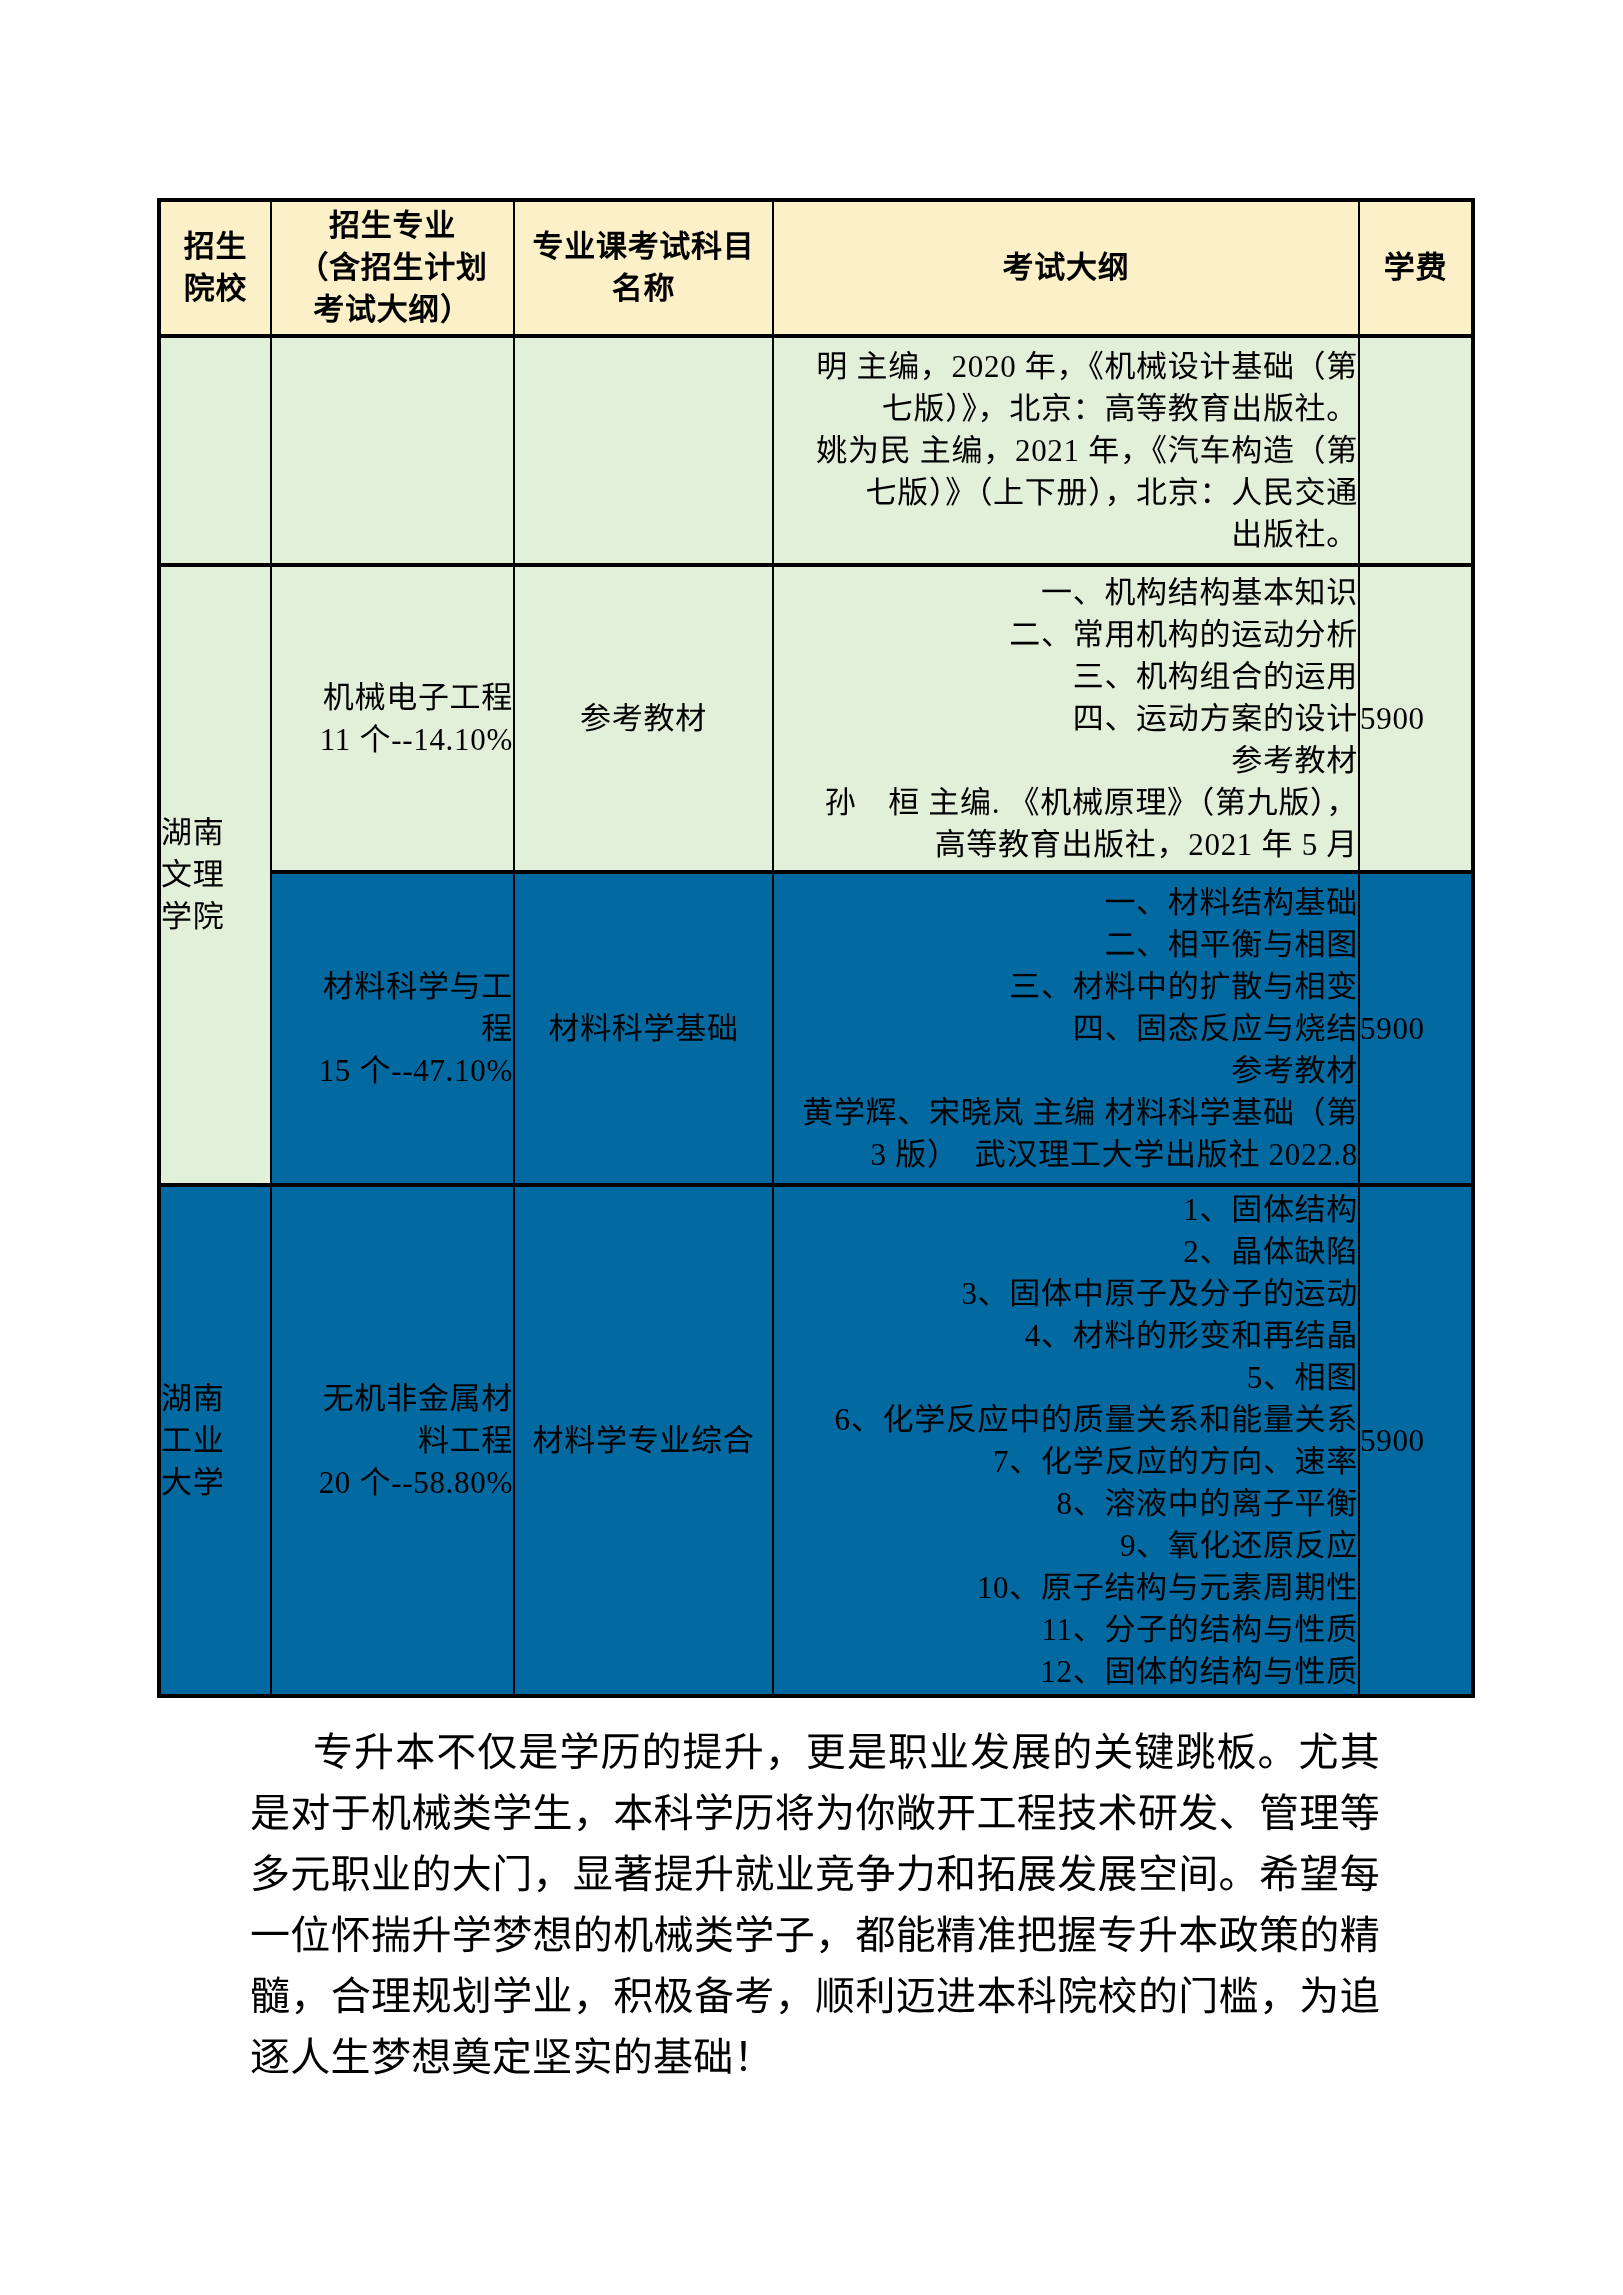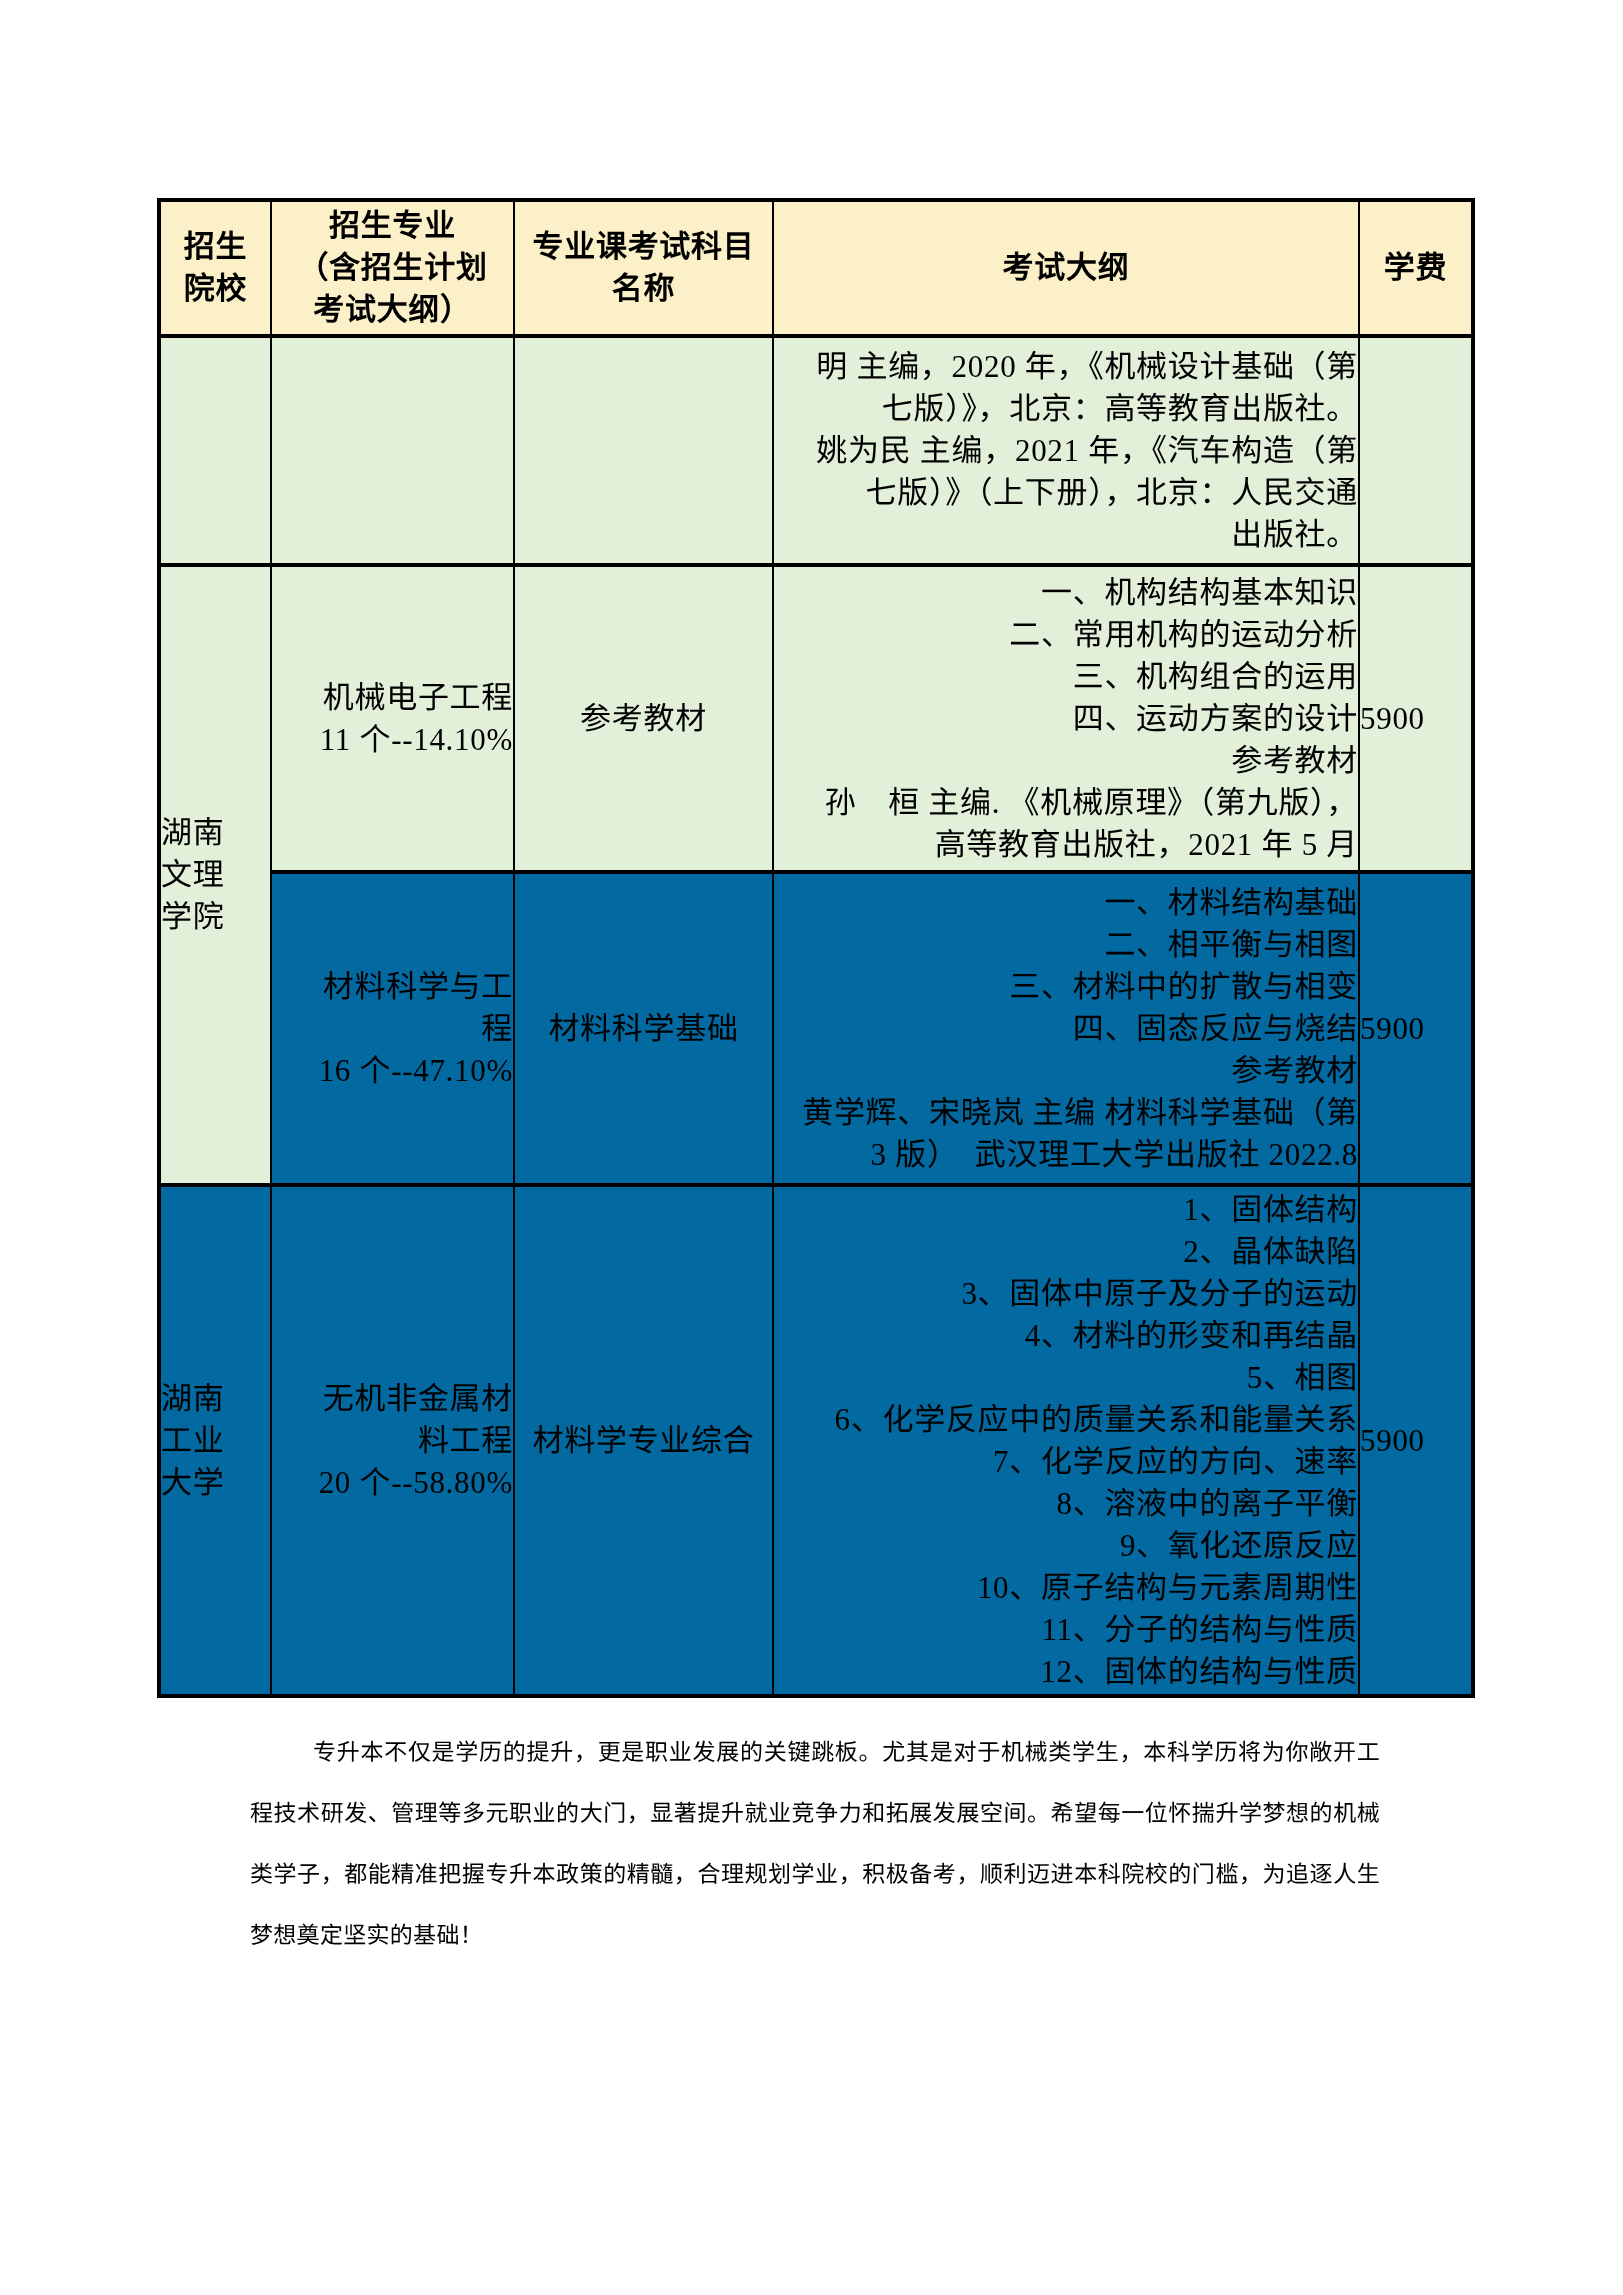--- a/index.html
+++ b/index.html
@@ -65,21 +65,21 @@
   .outline-col { text-align: right; padding-left: 9.5px; padding-right: 5.5px; }
   .fee-col     { text-align: left; }
 
   
   .footer-para {
     position: absolute;
     left: 250px;
     top: 1722px;
     width: 1130px;
     margin: 0;
-    font-size: 23px;
+    font-size: 40px;
     line-height: 61px;
     letter-spacing: 0.3px;
     text-align: justify;
     text-indent: 63px;
   }
 </style>
 </head>
 <body>
 
 <table class="admissions">
@@ -128,21 +128,21 @@
 四、运动方案的设计
 参考教材
 孙　桓 主编. 《机械原理》（第九版），
 高等教育出版社，2021 年 5 月</td>
       <td class="green fee-col">5900</td>
     </tr>
 
     <tr class="row-c">
       <td class="pink major-col">材料科学与工
 程
-16 个--47.10%</td>
+15 个--47.10%</td>
       <td class="pink subject-col">材料科学基础</td>
       <td class="pink outline-col">一、材料结构基础
 二、相平衡与相图
 三、材料中的扩散与相变
 四、固态反应与烧结
 参考教材
 黄学辉、宋晓岚 主编 材料科学基础（第
 3 版）　武汉理工大学出版社 2022.8</td>
       <td class="pink fee-col">5900</td>
     </tr>

